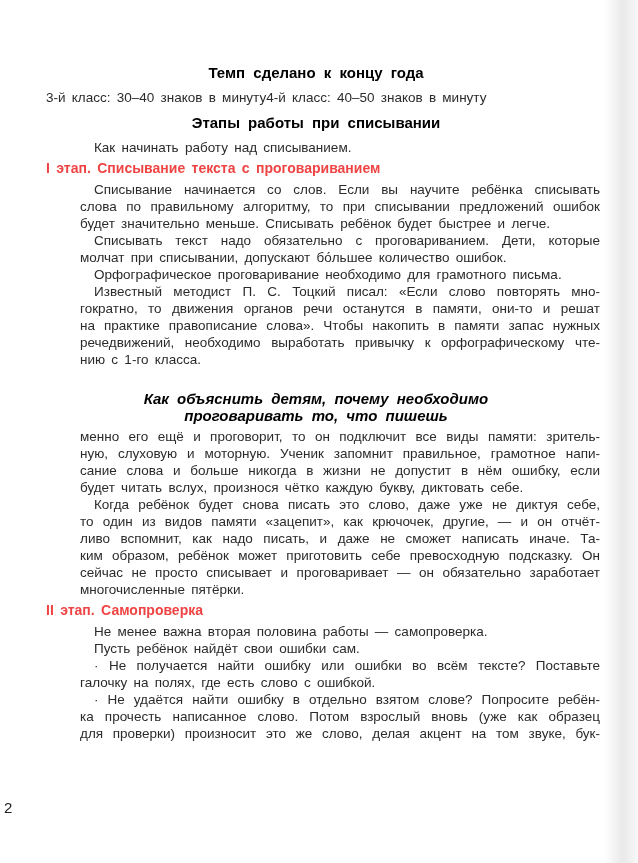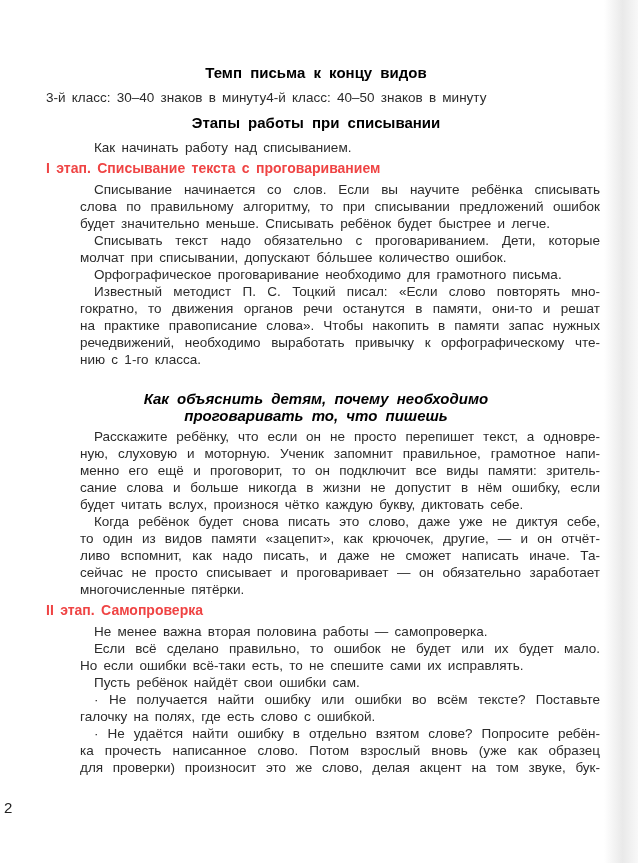--- a/index.html
+++ b/index.html
@@ -80,21 +80,21 @@
     top: 799px;
     font-size: 15px;
     color: #222222;
   }
 </style>
 </head>
 <body>
 
 <div class="text-column">
     <div class="h-center">
-      <div>Темп письма к концу видов</div>
+      <div>Темп сделано к концу года</div>
     </div>
     <div class="split-line">
       <span>3-й класс: 30–40 знаков в минуту</span>
       <span>4-й класс: 40–50 знаков в минуту</span>
     </div>
     <div class="h-center">
       <div>Этапы работы при списывании</div>
     </div>
     <div class="para">
       <div class="line first last">Как начинать работу над списыванием.</div>
@@ -117,40 +117,36 @@
       <div class="line">гократно, то движения органов речи останутся в памяти, они-то и решат</div>
       <div class="line">на практике правописание слова». Чтобы накопить в памяти запас нужных</div>
       <div class="line">речедвижений, необходимо выработать привычку к орфографическому чте-</div>
       <div class="line last">нию с 1-го класса.</div>
     </div>
     <div class="h-center italic">
       <div>Как объяснить детям, почему необходимо</div>
       <div>проговаривать то, что пишешь</div>
     </div>
     <div class="para">
-      <div class="line first">Расскажите ребёнку, что если он не просто перепишет текст, а одновре-</div>
+      <div class="line">менно его ещё и проговорит, то он подключит все виды памяти: зритель-</div>
       <div class="line">ную, слуховую и моторную. Ученик запомнит правильное, грамотное напи-</div>
-      <div class="line">менно его ещё и проговорит, то он подключит все виды памяти: зритель-</div>
       <div class="line">сание слова и больше никогда в жизни не допустит в нём ошибку, если</div>
       <div class="line last">будет читать вслух, произнося чётко каждую букву, диктовать себе.</div>
     </div>
     <div class="para">
       <div class="line first">Когда ребёнок будет снова писать это слово, даже уже не диктуя себе,</div>
       <div class="line">то один из видов памяти «зацепит», как крючочек, другие, — и он отчёт-</div>
       <div class="line">ливо вспомнит, как надо писать, и даже не сможет написать иначе. Та-</div>
+      <div class="line">ким образом, ребёнок может приготовить себе превосходную подсказку. Он</div>
       <div class="line">сейчас не просто списывает и проговаривает — он обязательно заработает</div>
       <div class="line last">многочисленные пятёрки.</div>
     </div>
     <div class="h-sub">II этап. Самопроверка</div>
     <div class="para">
       <div class="line first last">Не менее важна вторая половина работы — самопроверка.</div>
-    </div>
-    <div class="para">
-      <div class="line first">Если всё сделано правильно, то ошибок не будет или их будет мало.</div>
-      <div class="line last">Но если ошибки всё-таки есть, то не спешите сами их исправлять.</div>
     </div>
     <div class="para">
       <div class="line first last">Пусть ребёнок найдёт свои ошибки сам.</div>
     </div>
     <div class="para">
       <div class="line first">· Не получается найти ошибку или ошибки во всём тексте? Поставьте</div>
       <div class="line last">галочку на полях, где есть слово с ошибкой.</div>
     </div>
     <div class="para justify-last">
       <div class="line first">· Не удаётся найти ошибку в отдельно взятом слове? Попросите ребён-</div>

